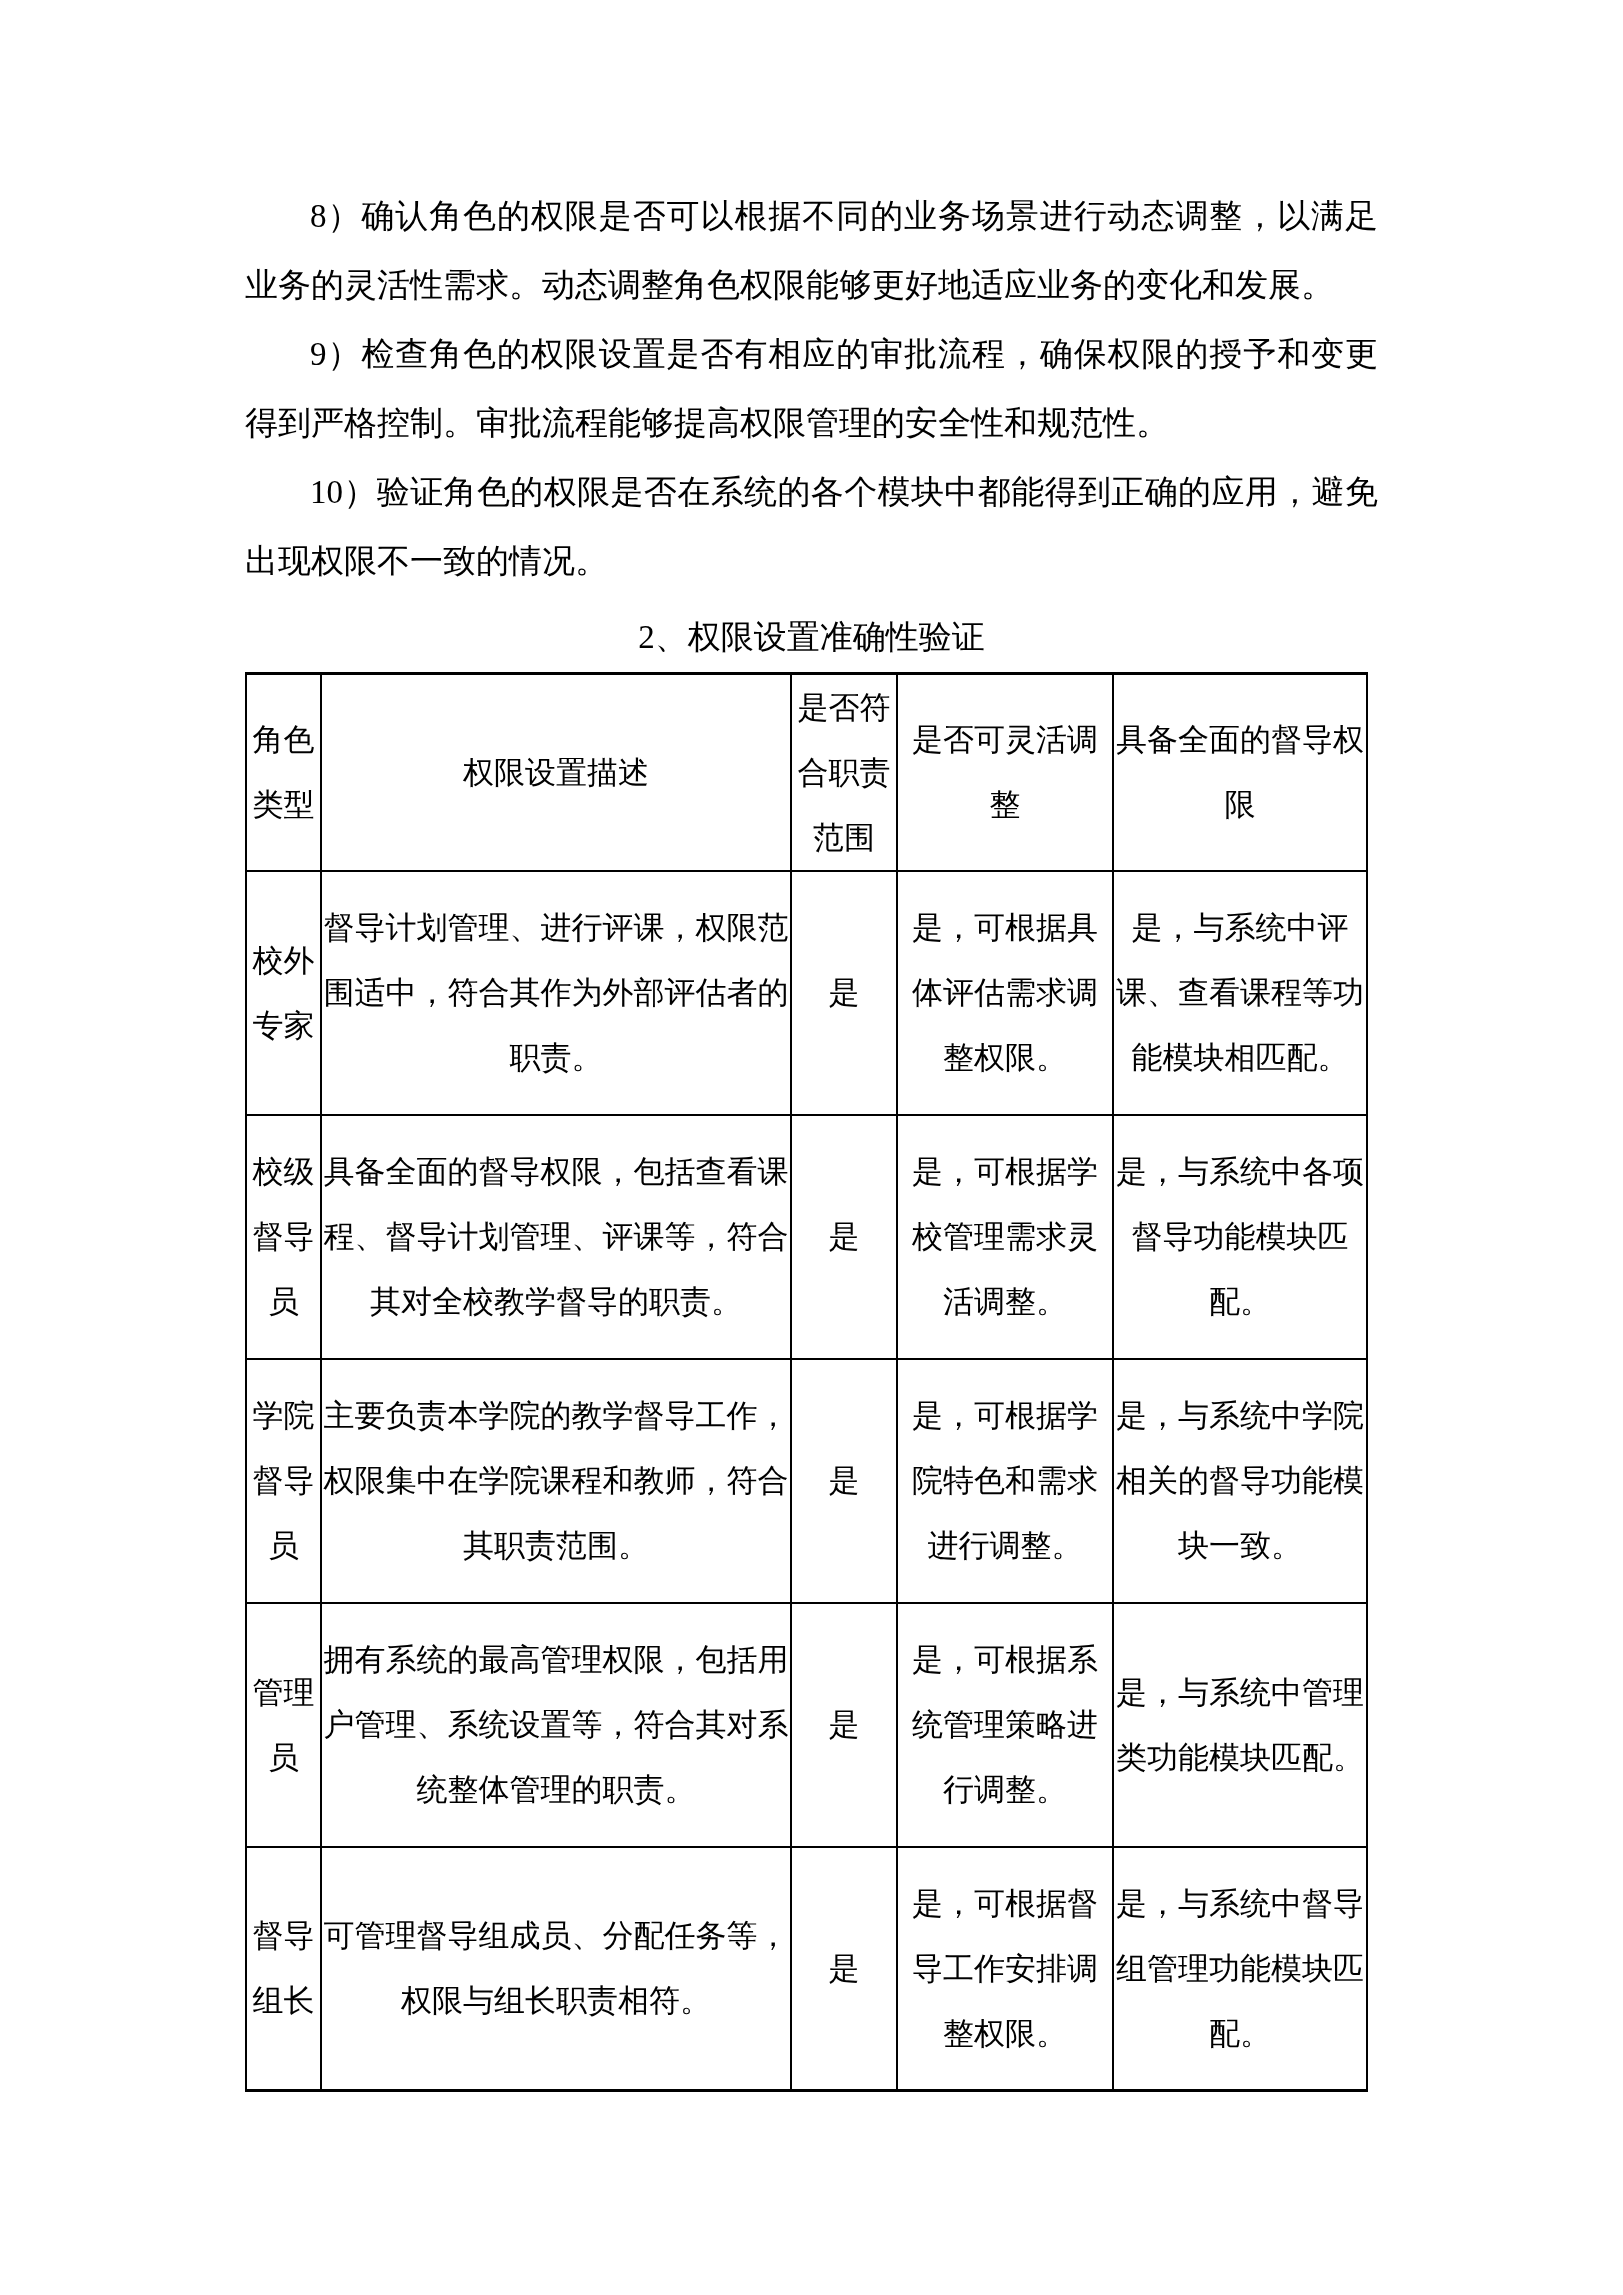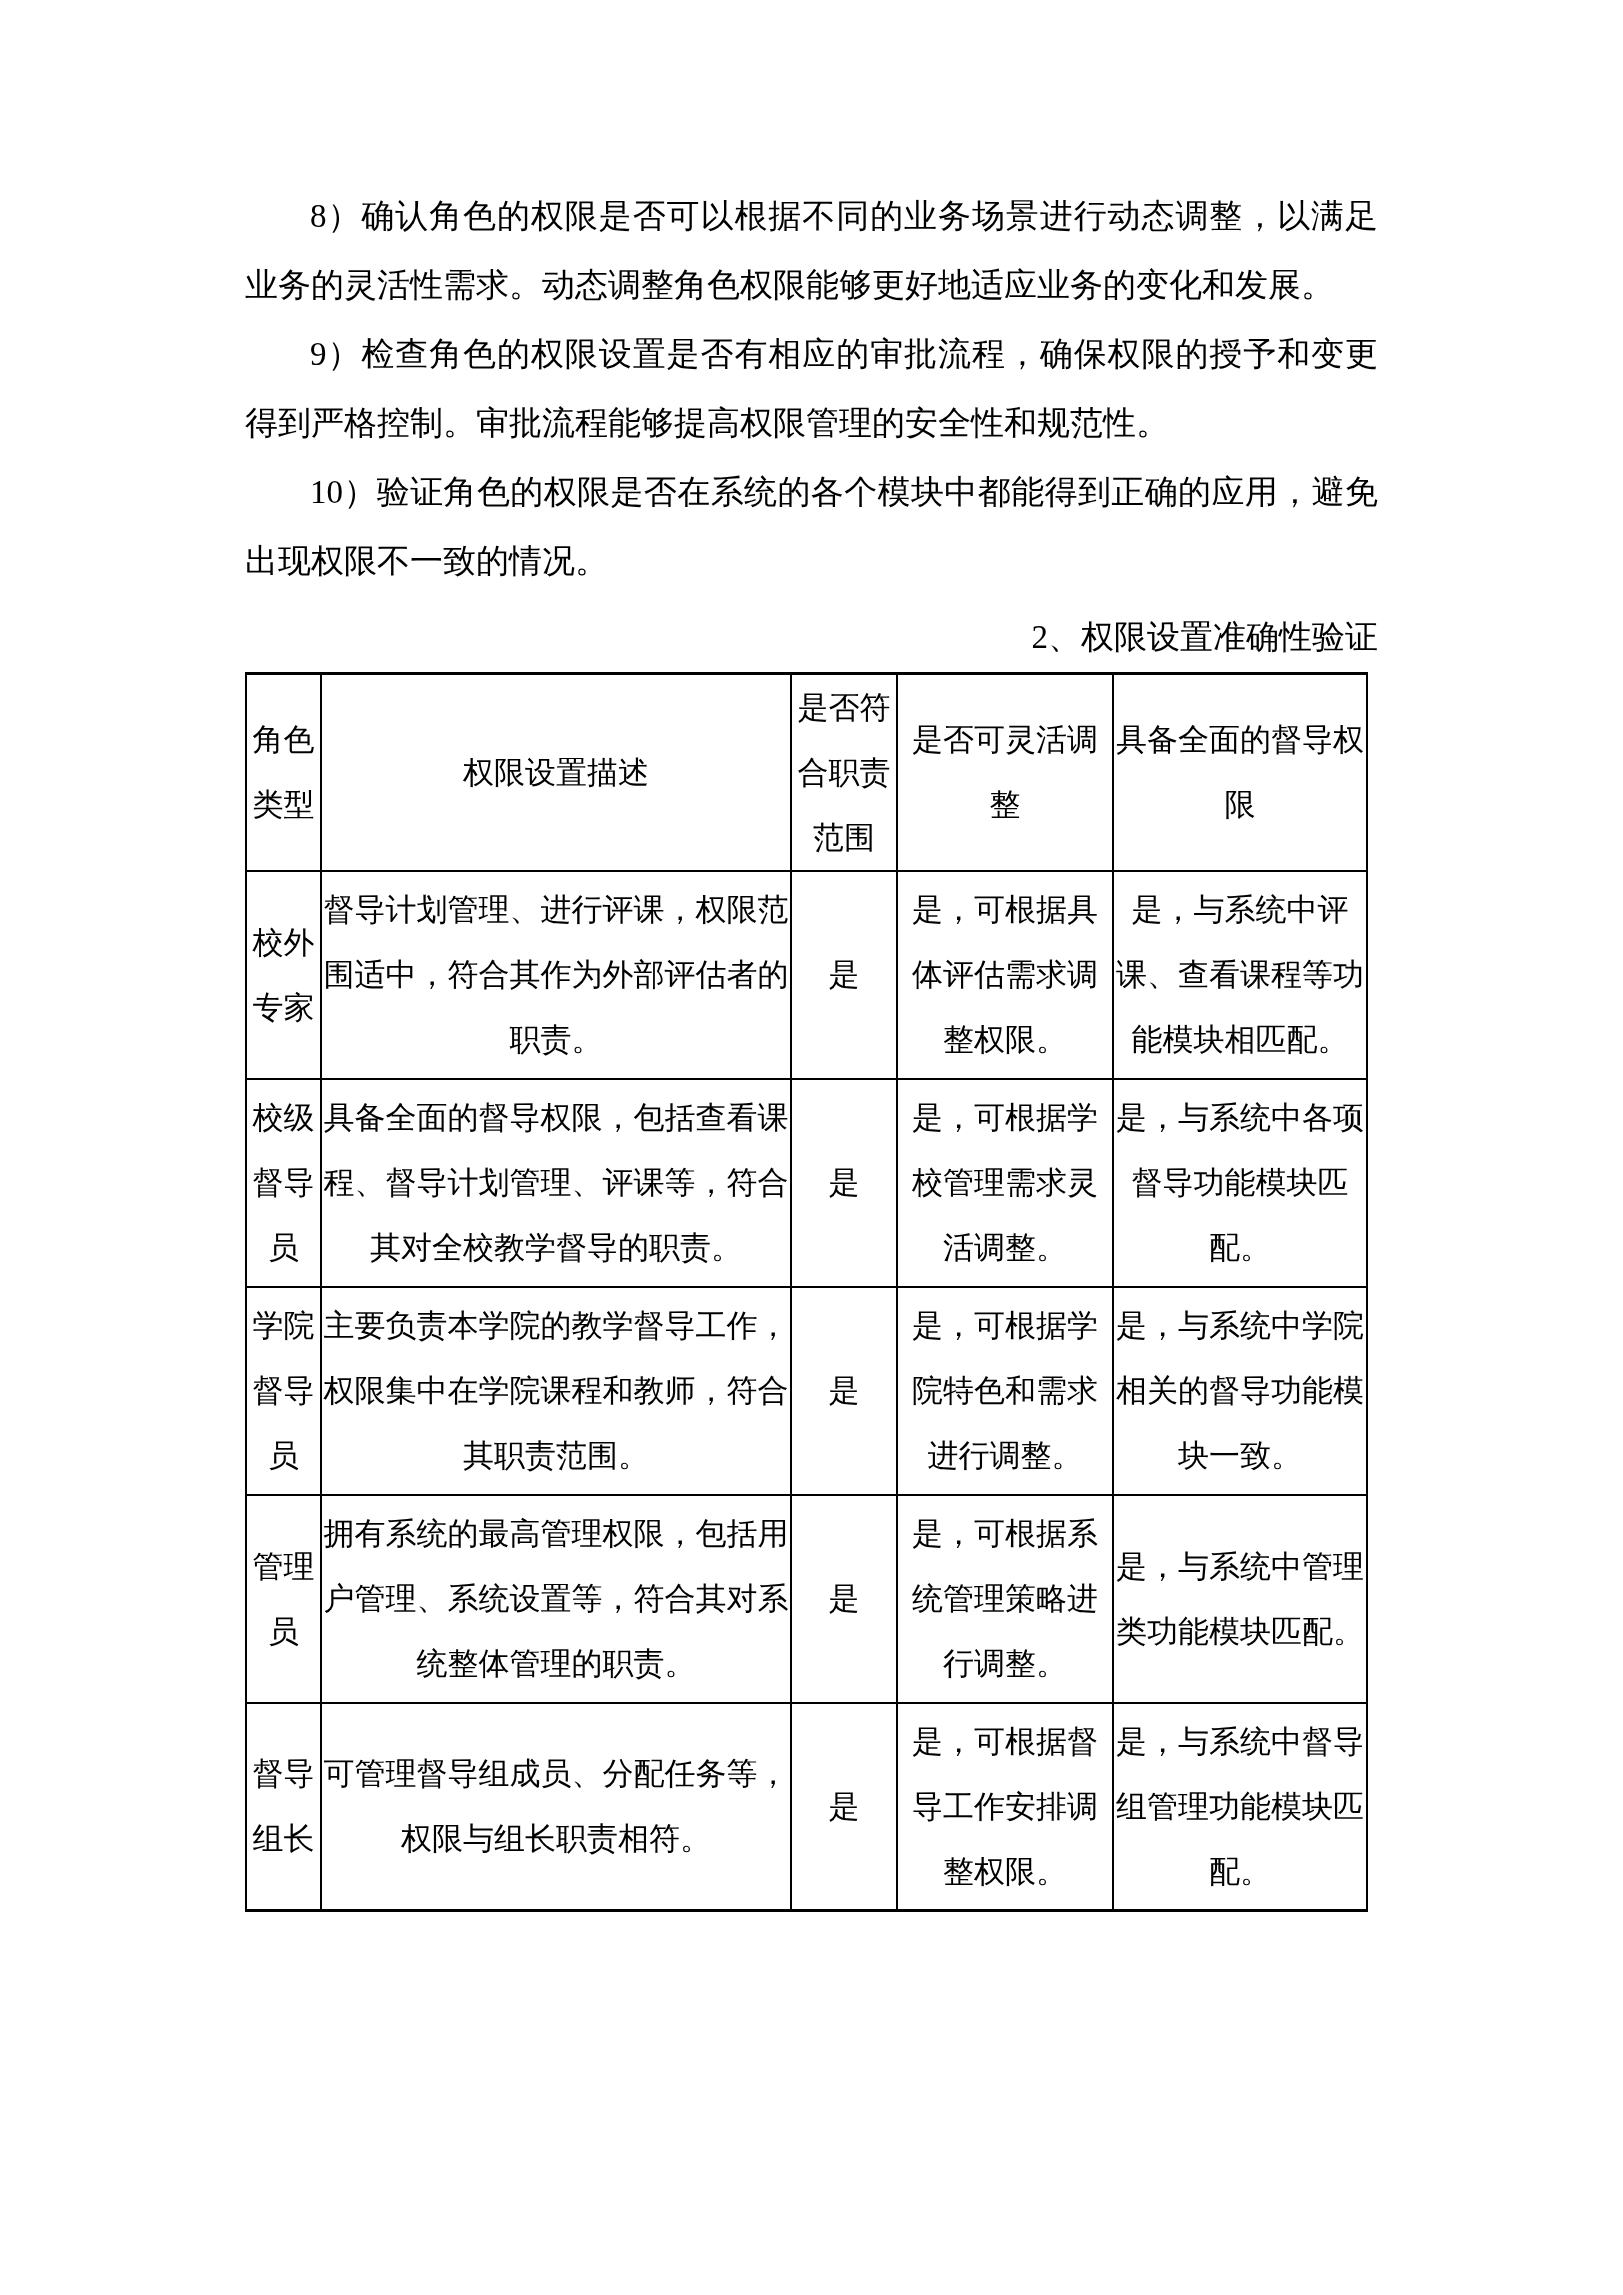--- a/index.html
+++ b/index.html
@@ -30,21 +30,21 @@
     text-indent: 65px;
     line-break: strict;
     word-break: normal;
   }
 
   .section-heading {
     margin: 6.5px 0 0 0;
     font-size: 33px;
     line-height: 69px;
     font-weight: normal;
-    text-align: right;
+    text-align: center;
   }
 
   table.perm-table {
     border-collapse: collapse;
     table-layout: fixed;
     margin-top: 0;
     border: 2px solid #000000;
     border-top-width: 3.9px;
     border-bottom-width: 3.9px;
   }
@@ -57,21 +57,21 @@
     font-weight: normal;
     text-align: center;
     vertical-align: middle;
     padding: 0;
     line-break: strict;
     word-break: normal;
     overflow: hidden;
   }
 
   .perm-table thead tr { height: 156px; }
-  .perm-table tbody tr { height: 208px; }
+  .perm-table tbody tr { height: 244px; }
 
   .col-role   { width: 75px; }
   .col-desc   { width: 470px; }
   .col-scope  { width: 106px; }
   .col-flex   { width: 216px; }
   .col-module { width: 254px; }
 </style>
 </head>
 <body>
 

